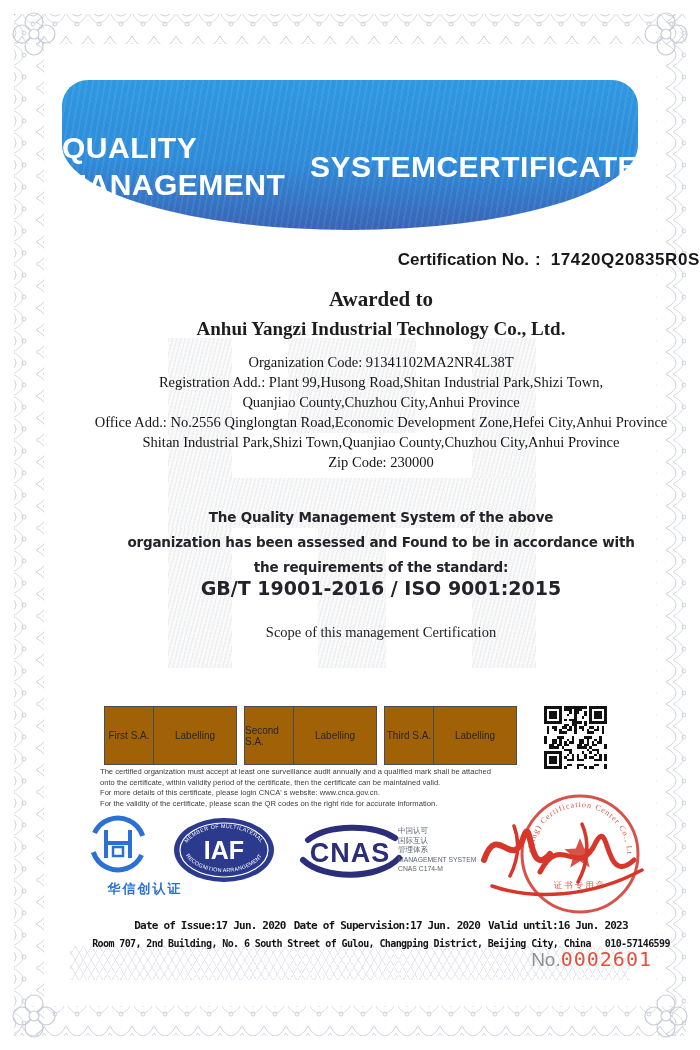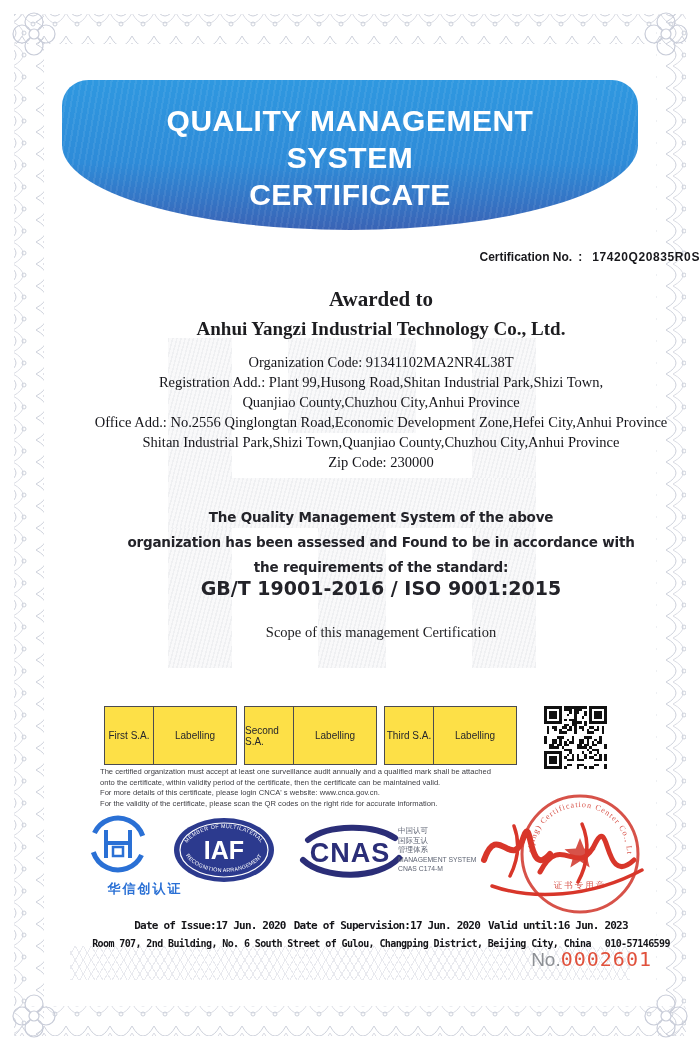--- a/index.html
+++ b/index.html
@@ -10,48 +10,48 @@
 
   
   .border-svg{position:absolute;left:0;top:0;z-index:0;}
 
   
   .banner{position:absolute;left:62px;top:80px;width:576px;height:150px;z-index:1;
     border-radius:26px 26px 50% 50% / 26px 26px 85px 85px;
     background-image:
       repeating-linear-gradient(100deg, rgba(255,255,255,.07) 0 2px, rgba(0,0,0,0) 2px 6px),
       linear-gradient(180deg,#2F98E0 0%, #2E8BD8 55%, #3A63B5 100%);
-    display:flex;flex-direction:column;align-items:center;justify-content:flex-start;
+    display:flex;flex-direction:row;align-items:center;justify-content:flex-start;
     padding-top:22px;box-sizing:border-box;}
   .banner .t{font-family:"Liberation Sans",sans-serif;font-weight:700;color:#ffffff;
     font-size:30px;line-height:37px;letter-spacing:.5px;}
 
   
   .wm{position:absolute;left:168px;top:338px;width:368px;height:330px;z-index:0;opacity:.55;}
   .wm div{position:absolute;
     background:repeating-linear-gradient(105deg,#e3e4e9 0 1.5px,#f5f5f7 1.5px 4px);}
 
   
   .certno{top:250px;font-family:"Liberation Sans",sans-serif;font-weight:700;
-    font-size:12px;color:#18181c;text-align:right;right:0;left:auto;width:640px;}
+    font-size:17px;color:#18181c;text-align:right;right:0;left:auto;width:640px;}
   .certno .sep{margin:0 10px 0 6px;}
   .certno .val{letter-spacing:.6px;}
   .awarded{top:287px;font-size:21px;font-weight:700;}
   .company{top:318px;font-size:19px;font-weight:700;}
   .details{top:352px;font-size:14.5px;line-height:20px;color:#15151a;}
   .statement{top:505px;font-family:"DejaVu Sans",sans-serif;font-weight:700;
     font-size:13.5px;line-height:25px;color:#232329;letter-spacing:-.2px;}
   .standard{top:577px;font-family:"DejaVu Sans",sans-serif;font-weight:700;
     font-size:19px;color:#232329;}
   .scope-label{top:624px;font-size:14.5px;}
   .scope-text{top:656px;font-size:15.5px;font-weight:700;}
 
   
   .audit{left:104px;top:706px;display:flex;gap:7px;}
-  .agroup{display:flex;border:1.5px solid #4b4b50;height:57px;background:#fde047;}
+  .agroup{display:flex;border:1.5px solid #4b4b50;height:57px;background:#a16207;}
   .acell{display:flex;align-items:center;justify-content:center;
     font-family:"Liberation Sans",sans-serif;font-size:10px;color:#26262b;}
   .acell.c1{width:48px;}
   .acell.c2{width:82px;border-left:1.5px solid #4b4b50;}
 
   
   .qr{left:544px;top:706px;}
 
   
   .fine{left:100px;top:767px;width:460px;font-family:"Liberation Sans",sans-serif;

